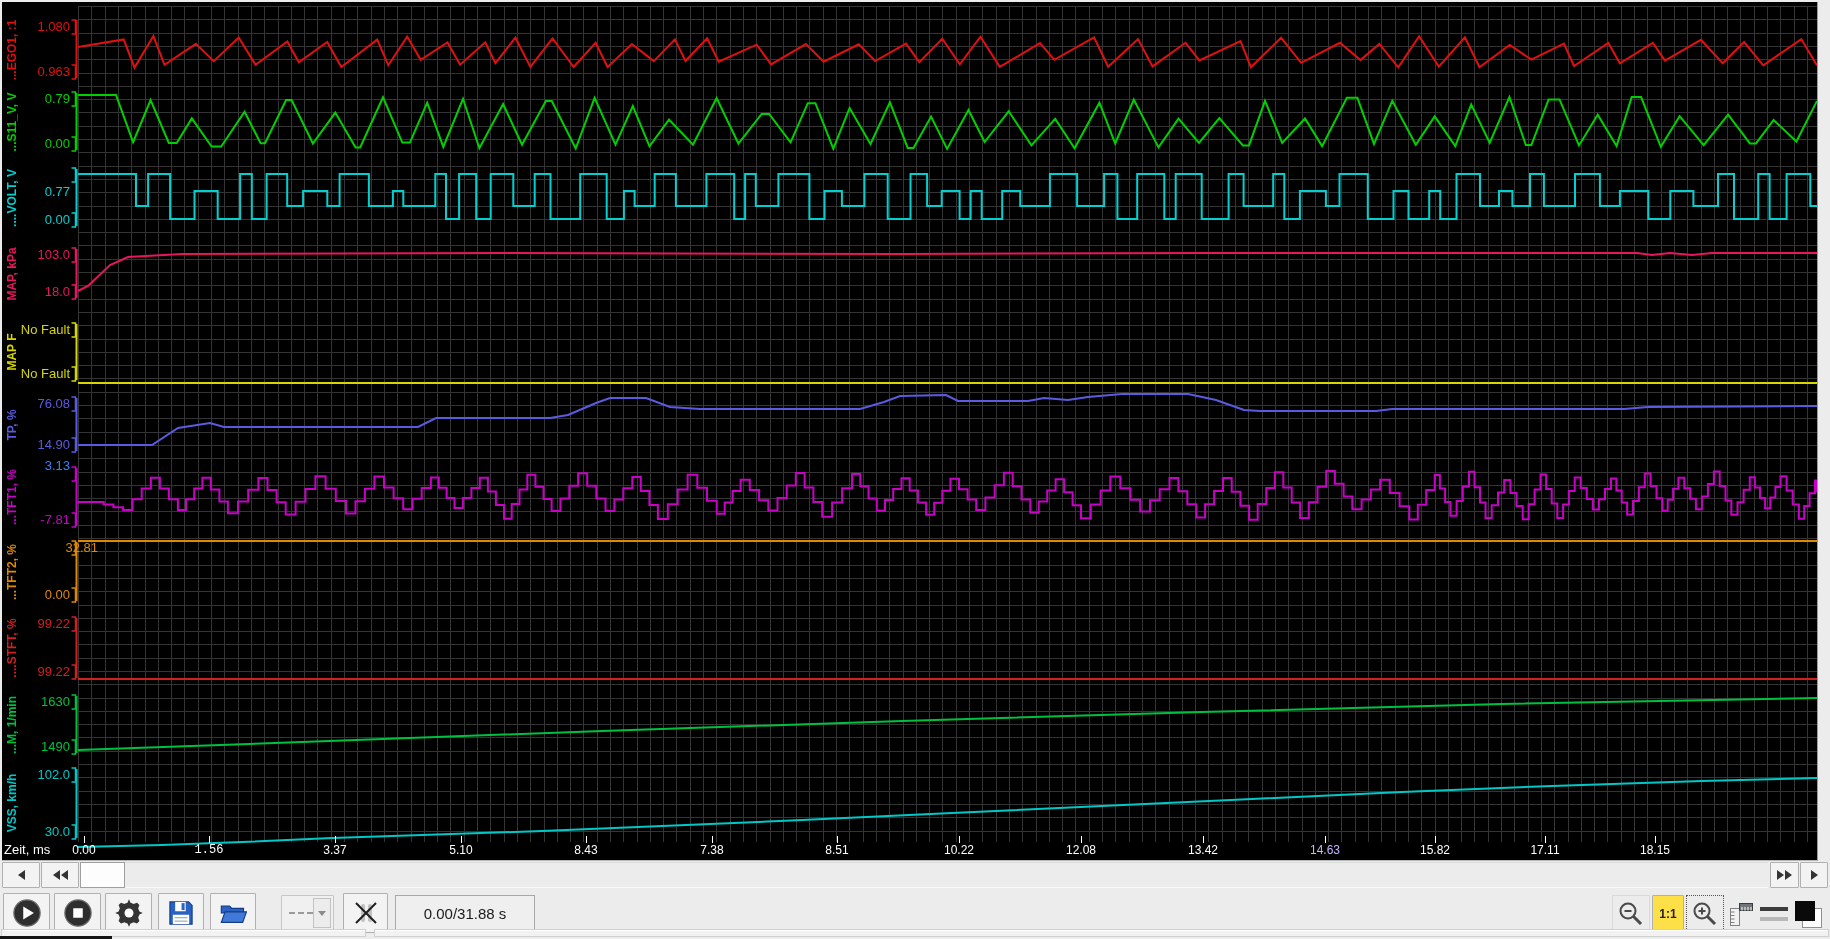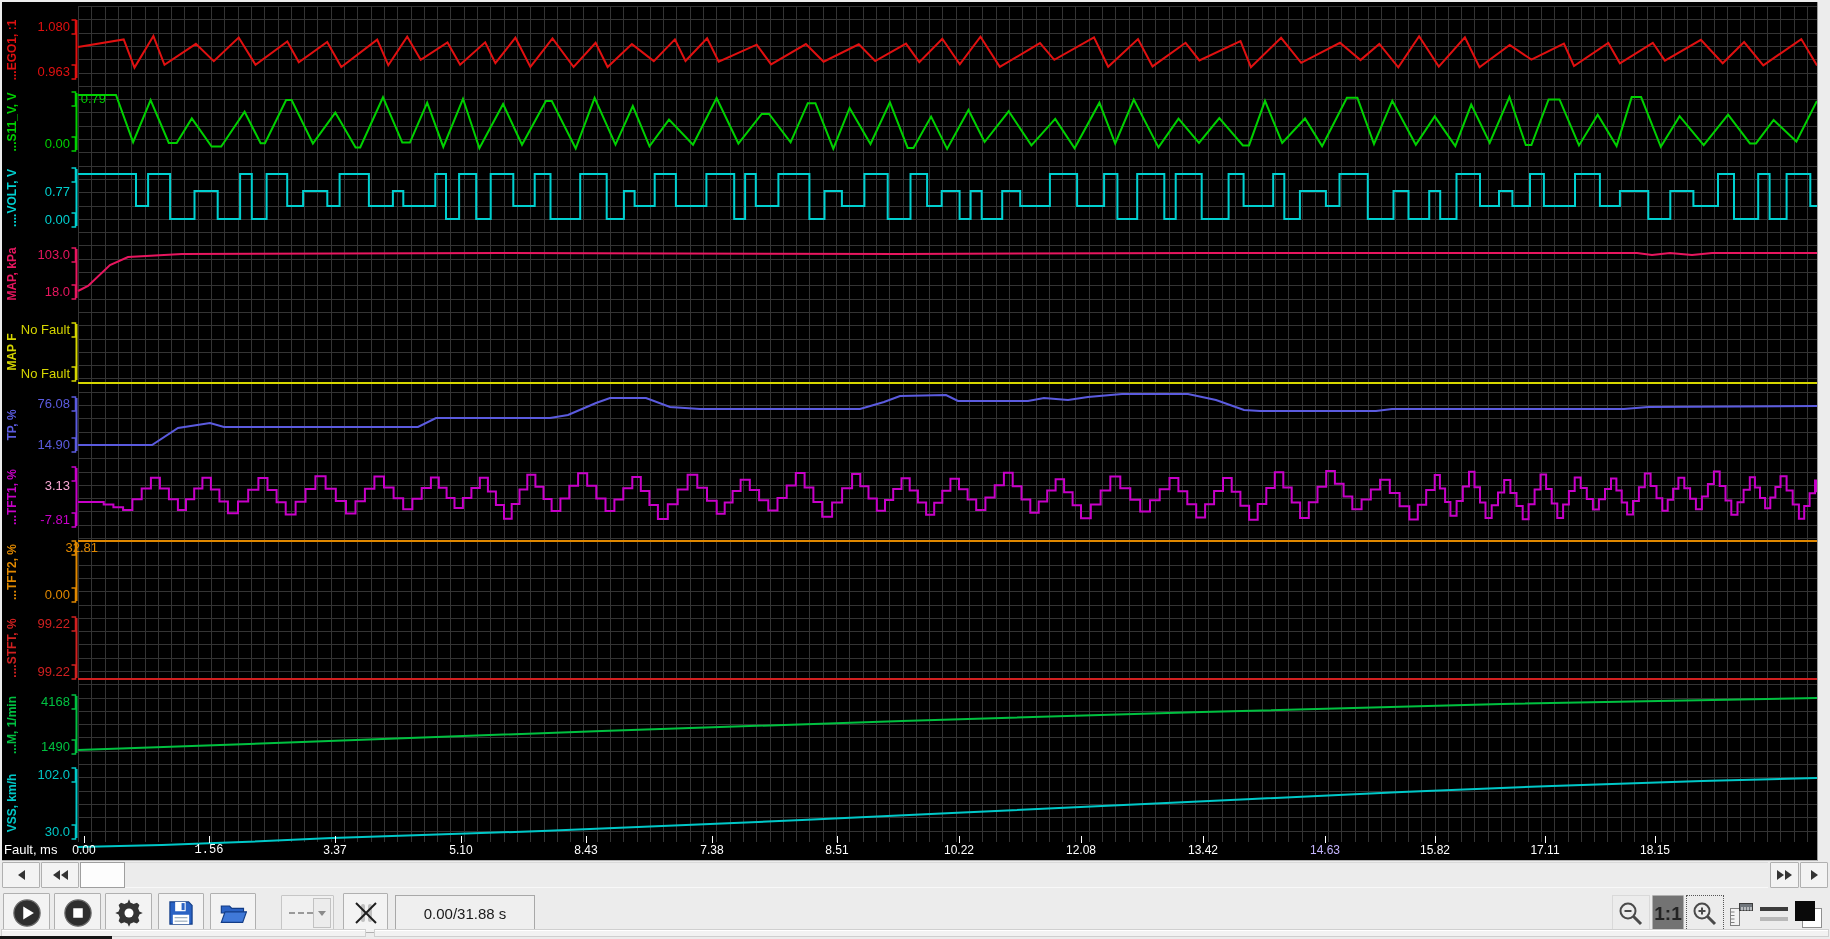--- a/index.html
+++ b/index.html
@@ -23,21 +23,21 @@
   .sb-track{position:absolute;left:2px;top:862px;width:1766px;height:26px;background:#ececec;
             border-top:1px solid #dadada;border-bottom:1px solid #f8f8f8;box-sizing:border-box;}
   .sb-thumb{position:absolute;left:80px;top:862px;width:45px;height:26px;background:#fdfdfd;
             border:1px solid #9f9f9f;box-sizing:border-box;}
   .tri{width:0;height:0;display:inline-block;}
   .tri-l{border-top:5px solid transparent;border-bottom:5px solid transparent;border-right:7px solid #333;}
   .tri-r{border-top:5px solid transparent;border-bottom:5px solid transparent;border-left:7px solid #333;}
   .dbl{display:flex;gap:1px;}
   .time-field{position:absolute;box-sizing:border-box;border:1px solid #a8a8a8;background:#efefef;
               font-size:15px;color:#1a1a1a;display:flex;align-items:center;justify-content:center;}
-  .ratio{font-size:19px;font-weight:700;color:#222;background:#737373;}
+  .ratio{font-size:12px;font-weight:700;color:#222;background:#fde047;}
   .dashed-line{width:24px;border-top:2px dashed #9a9a9a;display:inline-block;}
   .dd-arrow{position:absolute;right:2px;top:2px;bottom:2px;width:16px;background:#ececec;
             border:1px solid #c2c2c2;display:flex;align-items:center;justify-content:center;}
   .dd-arrow b{width:0;height:0;border-left:4px solid transparent;border-right:4px solid transparent;
               border-top:5px solid #8a8a8a;}
   .bars{width:28px;height:14px;display:flex;flex-direction:column;justify-content:space-between;}
   .bars i{display:block;height:4px;}
   .sq-wrap{position:relative;width:27px;height:27px;}
   .sq-back{position:absolute;right:0;bottom:0;width:18px;height:18px;background:#fff;border:1px solid #8f8f8f;}
   .sq-front{position:absolute;left:0;top:0;width:20px;height:20px;background:#0a0a0a;}
@@ -111,21 +111,21 @@
         <line x1="1433.5" y1="834" x2="1433.5" y2="841" stroke="#ffffff"></line>
         <line x1="1543.5" y1="834" x2="1543.5" y2="841" stroke="#ffffff"></line>
         <line x1="1653.5" y1="834" x2="1653.5" y2="841" stroke="#ffffff"></line>
       </svg>
     <div id="overlays">
         <div class="vlabel" style="top: 17px; color: rgb(224, 16, 16);">1.080</div>
         <div class="vlabel" style="top: 62px; color: rgb(224, 16, 16);">0.963</div>
         <div class="cname" style="top: 48px; color: rgb(224, 16, 16);">
           <span>...EGO1, :1</span>
         </div>
-        <div class="vlabel" style="top: 89px; color: rgb(0, 208, 0); margin-left: 36px;">0.79</div>
+        <div class="vlabel" style="top: 89px; color: rgb(0, 208, 0);">0.79</div>
         <div class="vlabel" style="top: 134px; color: rgb(0, 208, 0);">0.00</div>
         <div class="cname" style="top: 120px; color: rgb(0, 208, 0);">
           <span>...S11_V, V</span>
         </div>
         <div class="vlabel" style="top: 165px; color: rgb(0, 208, 208); margin-top: 17px;">0.77</div>
         <div class="vlabel" style="top: 210px; color: rgb(0, 208, 208);">0.00</div>
         <div class="cname" style="top: 196px; color: rgb(0, 208, 208);">
           <span>....VOLT, V</span>
         </div>
         <div class="vlabel" style="top: 245px; color: rgb(232, 22, 95);">103.0</div>
@@ -136,46 +136,46 @@
         <div class="vlabel" style="top: 320px; color: rgb(214, 214, 0);">No Fault</div>
         <div class="vlabel" style="top: 364px; color: rgb(214, 214, 0);">No Fault</div>
         <div class="cname" style="top: 350px; color: rgb(214, 214, 0);">
           <span>MAP F</span>
         </div>
         <div class="vlabel" style="top: 394px; color: rgb(91, 91, 223);">76.08</div>
         <div class="vlabel" style="top: 435px; color: rgb(91, 91, 223);">14.90</div>
         <div class="cname" style="top: 423px; color: rgb(91, 91, 223);">
           <span>TP, %</span>
         </div>
-        <div class="vlabel" style="top: 476px; color: #f9a8d4;">3.13</div>
+        <div class="vlabel" style="top: 456px; color: #3b82f6;">3.13</div>
         <div class="vlabel" style="top: 510px; color: rgb(200, 0, 200);">-7.81</div>
         <div class="cname" style="top: 495px; color: rgb(200, 0, 200);">
           <span>...TFT1, %</span>
         </div>
         <div class="vlabel" style="top: 538px; color: rgb(224, 136, 0); padding-left: 28px;">32.81</div>
         <div class="vlabel" style="top: 585px; color: rgb(224, 136, 0);">0.00</div>
         <div class="cname" style="top: 570px; color: rgb(224, 136, 0);">
           <span>...TFT2, %</span>
         </div>
         <div class="vlabel" style="top: 614px; color: rgb(208, 32, 32);">99.22</div>
         <div class="vlabel" style="top: 662px; color: rgb(208, 32, 32);">99.22</div>
         <div class="cname" style="top: 646px; color: rgb(208, 32, 32);">
           <span>....STFT, %</span>
         </div>
-        <div class="vlabel" style="top: 692px; color: rgb(0, 192, 64);">4168</div>
+        <div class="vlabel" style="top: 692px; color: rgb(0, 192, 64);">1630</div>
         <div class="vlabel" style="top: 737px; color: rgb(0, 192, 64);">1490</div>
         <div class="cname" style="top: 723px; color: rgb(0, 192, 64);">
           <span>...M, 1/min</span>
         </div>
         <div class="vlabel" style="top: 765px; color: rgb(0, 200, 200);">102.0</div>
         <div class="vlabel" style="top: 822px; color: rgb(0, 200, 200);">30.0</div>
         <div class="cname" style="top: 801px; color: rgb(0, 200, 200);">
           <span>VSS, km/h</span>
         </div>
-        <div class="xtitle" style="color: rgb(255, 255, 255);">Fault, ms</div>
+        <div class="xtitle" style="color: rgb(255, 255, 255);">Zeit, ms</div>
         <div class="xtick" style="left: 82px; color: rgb(255, 255, 255);">0.00</div>
         <div class="xtick" style="left: 207px; color: rgb(255, 255, 255); font-family: Liberation Mono, monospace;">1.56</div>
         <div class="xtick" style="left: 333px; color: rgb(255, 255, 255);">3.37</div>
         <div class="xtick" style="left: 459px; color: rgb(255, 255, 255);">5.10</div>
         <div class="xtick" style="left: 584px; color: rgb(255, 255, 255);">8.43</div>
         <div class="xtick" style="left: 710px; color: rgb(255, 255, 255);">7.38</div>
         <div class="xtick" style="left: 835px; color: rgb(255, 255, 255);">8.51</div>
         <div class="xtick" style="left: 957px; color: rgb(255, 255, 255);">10.22</div>
         <div class="xtick" style="left: 1079px; color: rgb(255, 255, 255);">12.08</div>
         <div class="xtick" style="left: 1201px; color: rgb(255, 255, 255);">13.42</div>

